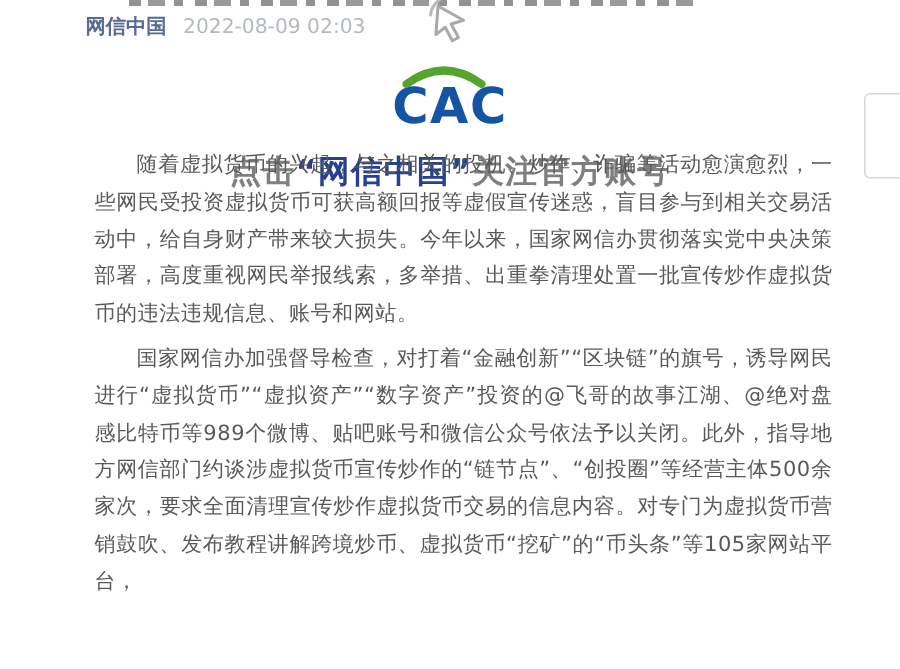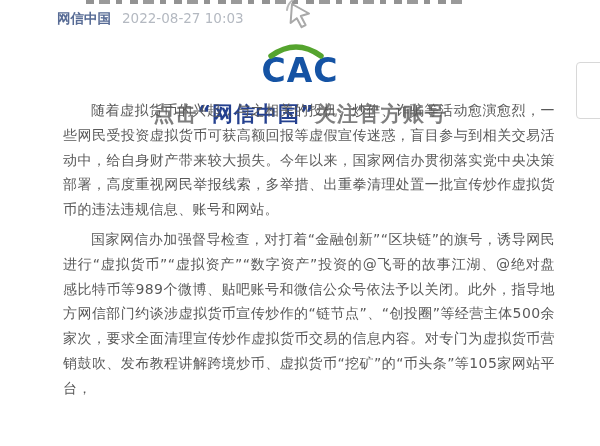--- a/index.html
+++ b/index.html
@@ -57,21 +57,21 @@
 </style>
 </head>
 <body>
 
 <div class="screen">
 
   <div class="clipped-title"></div>
 
   <div class="meta">
     <a class="author">网信中国</a>
-    <span class="time">2022-08-27 10:03</span>
+    <span class="time">2022-08-09 02:03</span>
   </div>
 
   <div class="banner">
     <span class="cursor-wrap">
       <svg width="36" height="36" viewBox="0 0 36 36">
         <path d="M5 13 A14 14 0 0 1 11 3" fill="none" stroke="#b9b9b9" stroke-width="2" stroke-linecap="round"></path>
         <path d="M10 7 L27 16.5 L18.8 19 L23.6 28 L19.6 30.2 L14.8 21.2 L8.6 26 Z" fill="#ffffff" stroke="#a9a9a9" stroke-width="2" stroke-linejoin="round"></path>
       </svg>
     </span>
     <span class="logo">

